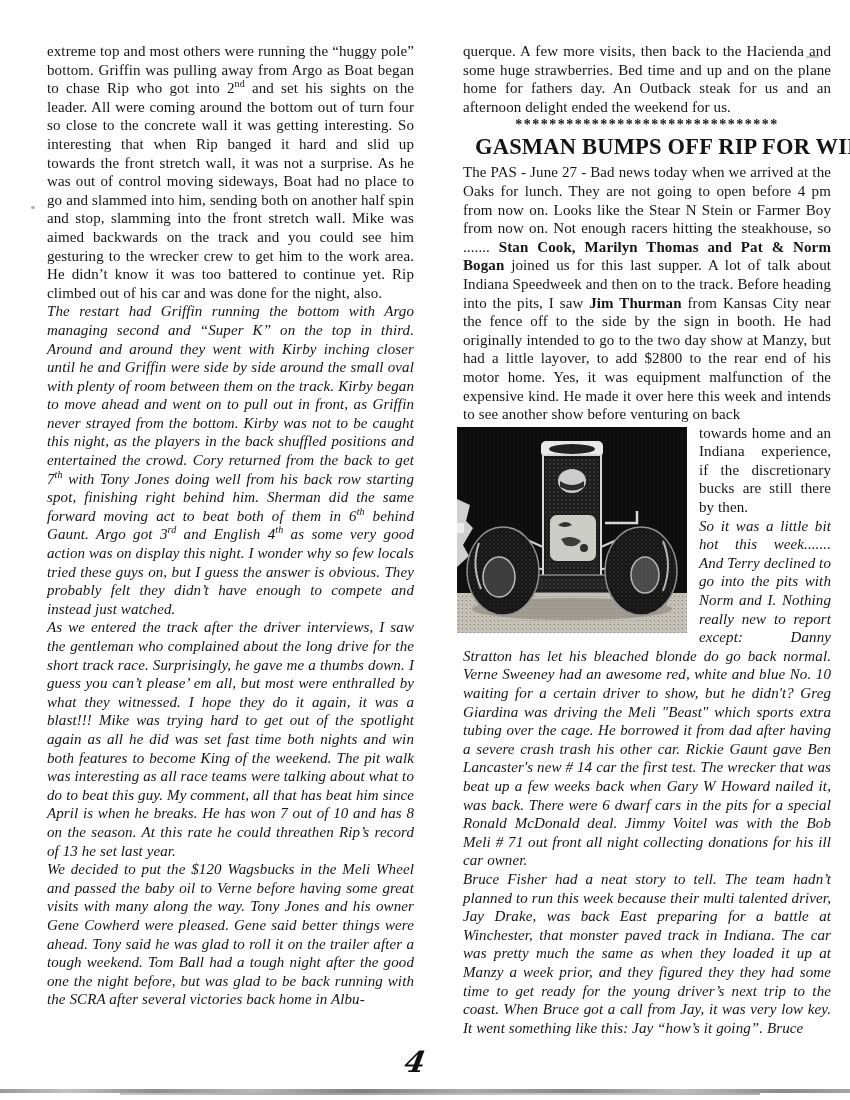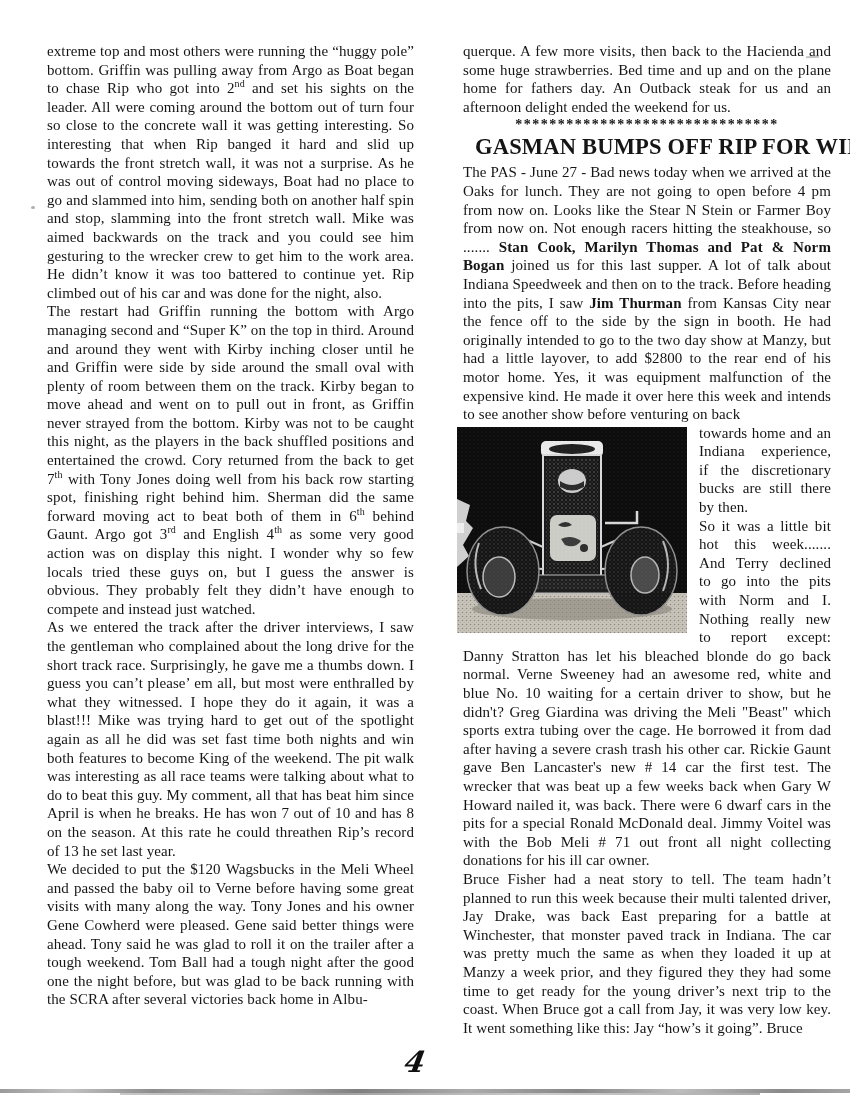--- a/index.html
+++ b/index.html
@@ -14,21 +14,21 @@
   .col{position:absolute;top:42px;}
   .col-left{left:47px;width:367px;}
   .col-right{left:463px;width:368px;}
   p.body-text{
     margin:0;
     text-align:justify;
     font-size:15px;
     line-height:18.6px;
     letter-spacing:0.1px;
   }
-  .para-gap{margin-top:18px;}
+  .para-gap{margin-top:18px;font-style:italic;}
   sup{font-size:10px;line-height:0;vertical-align:super;}
   .divider{
     text-align:center;
     font-weight:bold;
     font-size:14px;
     letter-spacing:1.5px;
     margin:1px 0 0 0;
     white-space:nowrap;
   }
   h2.headline{

